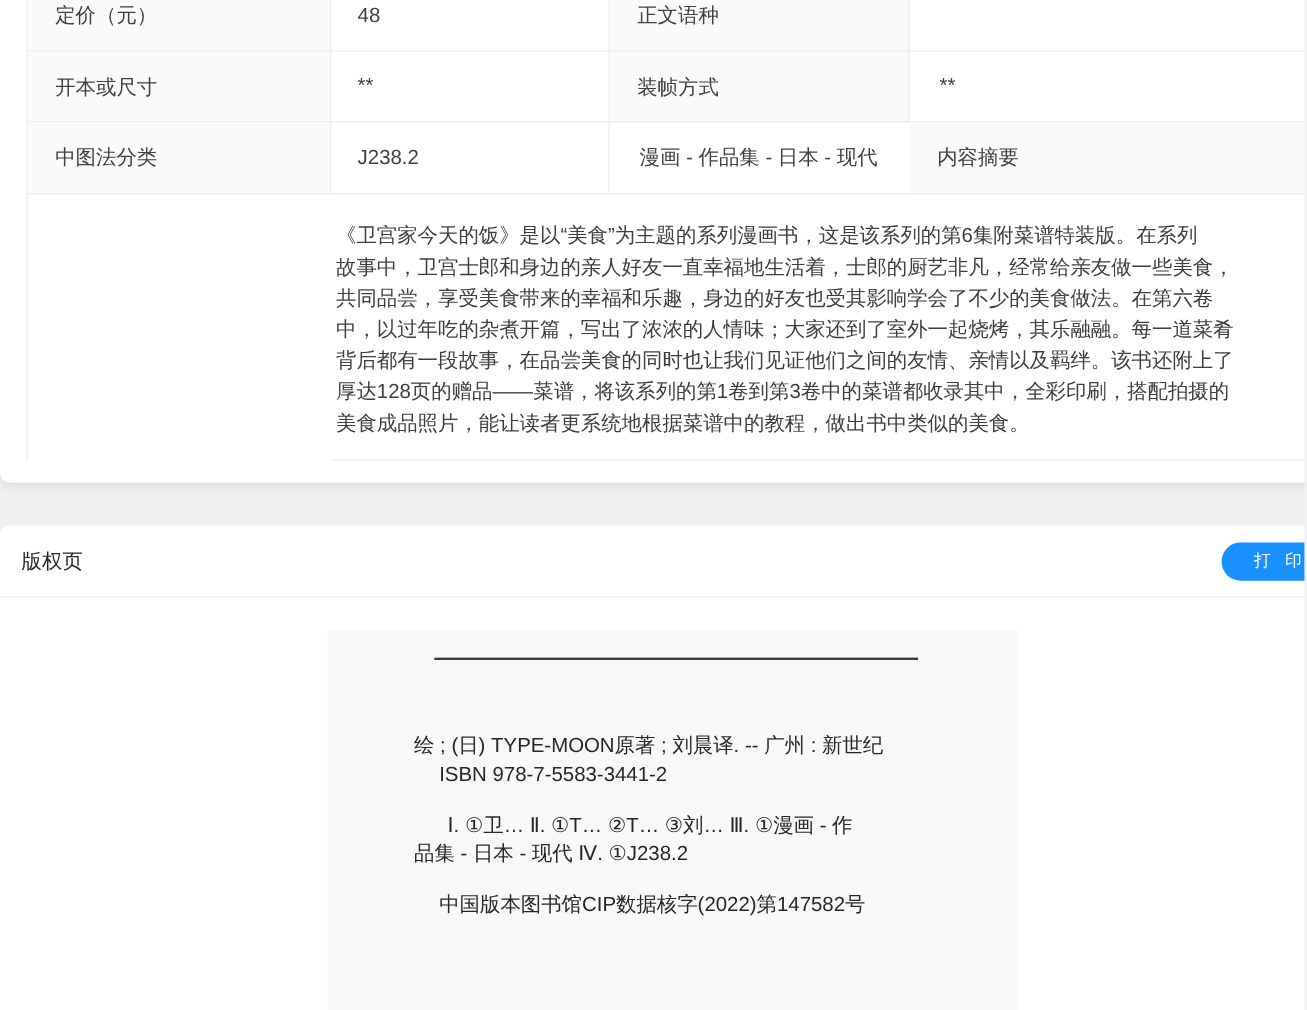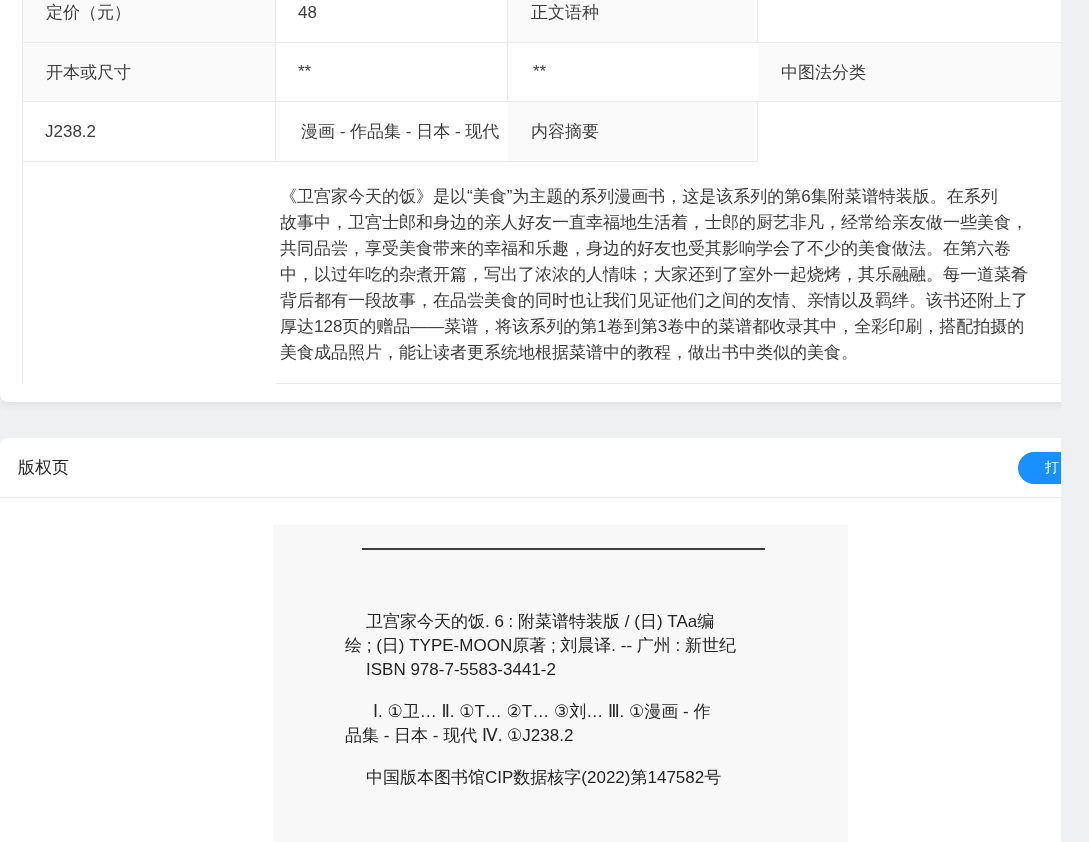--- a/index.html
+++ b/index.html
@@ -2,21 +2,21 @@
 <html><head>
 <meta charset="utf-8">
 <style>
   html,body { margin:0; padding:0; }
   body {
     width:1089px; height:842px; overflow:hidden;
     background:#eef0f1;
     font-family:"Liberation Sans","DejaVu Sans",sans-serif;
     -webkit-font-smoothing:antialiased;
   }
-  .page { position:relative; width:1061px; height:842px; overflow:hidden; }
+  .page { position:relative; width:1061px; height:842px; overflow:hidden;padding-left:26px; }
 
   
   .card { position:absolute; background:#ffffff; }
   .top-card {
     left:0; top:-20px; width:1120px; height:422px;
     border-radius:8px;
     box-shadow:0 3px 8px rgba(0,0,0,0.07);
   }
   .desc-table {
     position:absolute; left:22px; top:3px; width:1078px;
@@ -104,20 +104,23 @@
       <div class="cell val val2">
         <span></span>
       </div>
 
       <div class="cell lbl">
         <span>开本或尺寸</span>
       </div>
       <div class="cell val">
         <span>**</span>
       </div>
+      <div class="cell lbl">
+        <span>装帧方式</span>
+      </div>
       <div class="cell val val2">
         <span>**</span>
       </div>
 
       <div class="cell lbl">
         <span>中图法分类</span>
       </div>
       <div class="cell val">
         <span>J238.2</span>
       </div>
@@ -143,21 +146,20 @@
 
   <section class="card bottom-card">
     <div class="section-header">
       <span class="section-title">版权页</span>
       <button class="print-btn">打 印</button>
     </div>
 
     <div class="cip-card">
       <div class="cip-rule"></div>
       <div class="cip-text">
-        <div class="ind1">卫宫家今天的饭. 6 : 附菜谱特装版 / (日) TAa编</div>
         <div>绘 ; (日) TYPE-MOON原著 ; 刘晨译. -- 广州 : 新世纪</div>
         <div class="ind1">ISBN 978-7-5583-3441-2</div>
         <div class="ind2 gap">Ⅰ. ①卫… Ⅱ. ①T… ②T… ③刘… Ⅲ. ①漫画 - 作</div>
         <div>品集 - 日本 - 现代 Ⅳ. ①J238.2</div>
         <div class="ind1 gap">中国版本图书馆CIP数据核字(2022)第147582号</div>
       </div>
     </div>
   </section>
 
 </div>

